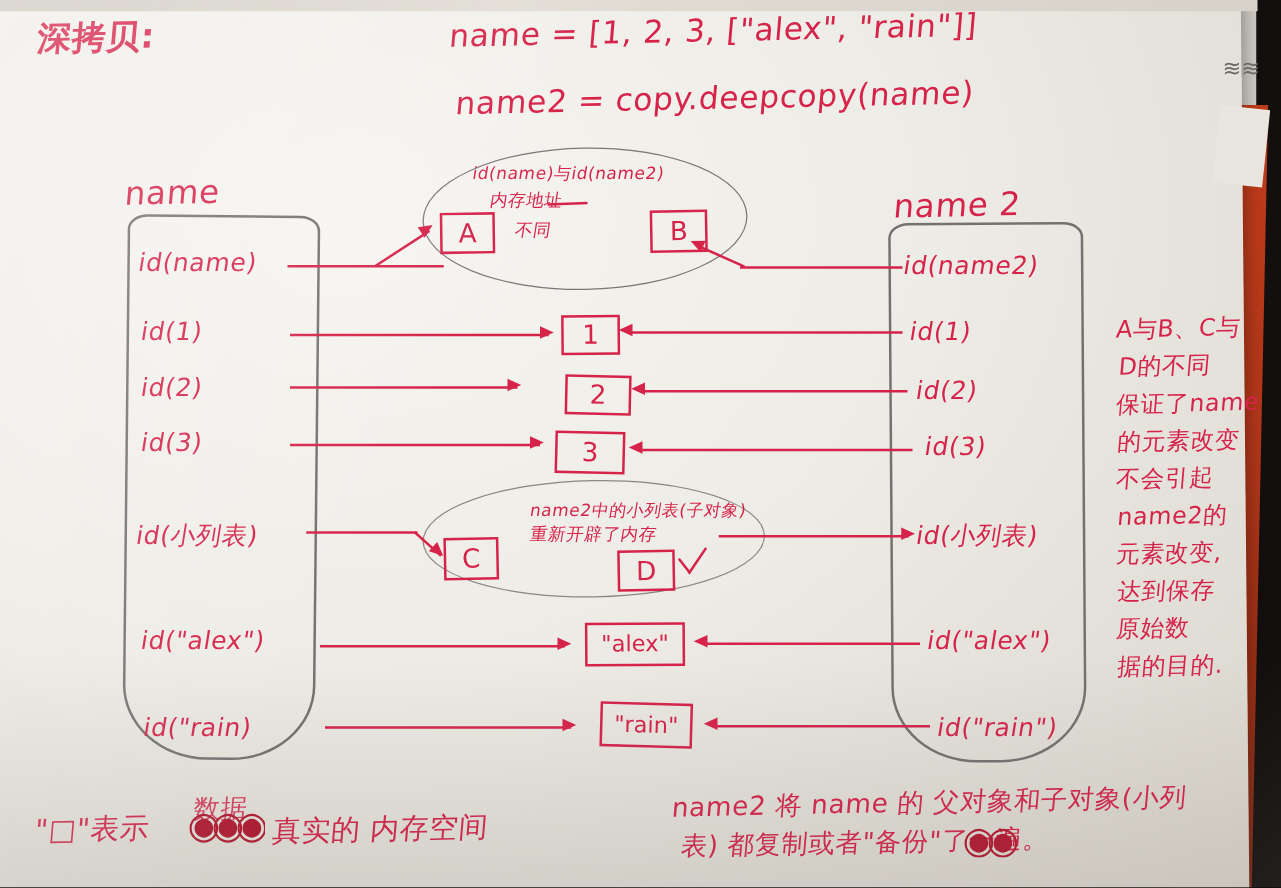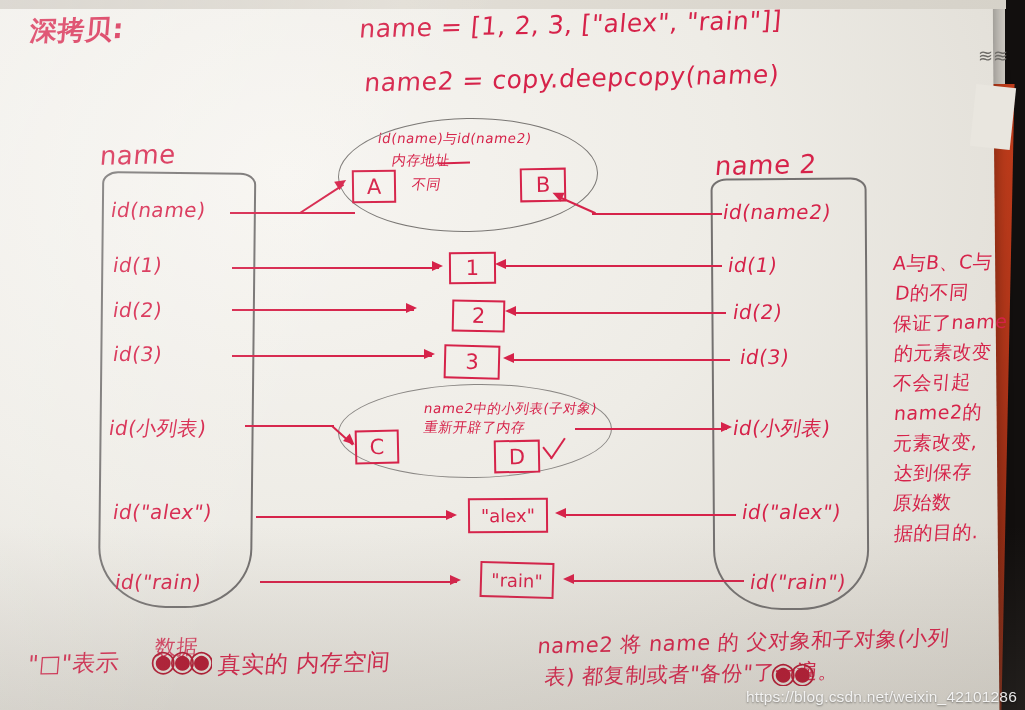--- a/index.html
+++ b/index.html
@@ -343,15 +343,14 @@
     <span class="slant2">真实的 内存空间</span></div>
 
   <div class="hw" style="left:538px; top:628px; font-size:21px;">
     <span class="slant2">name2 将 name 的 父对象和子对象(小列</span></div>
   <div class="hw" style="left:545px; top:660px; font-size:21px;">
     <span class="slant2">表) 都复制或者"备份"了一遍。</span></div>
   <div class="scribble-out" style="left:770px; top:658px; width:50px; height:28px;">◉◉</div>
 
   <div class="paper-sheen"></div>
 
-  <div class="watermark">https://blog.csdn.net/weixin_42101286</div>
 
 </div>
 
 </body></html>

